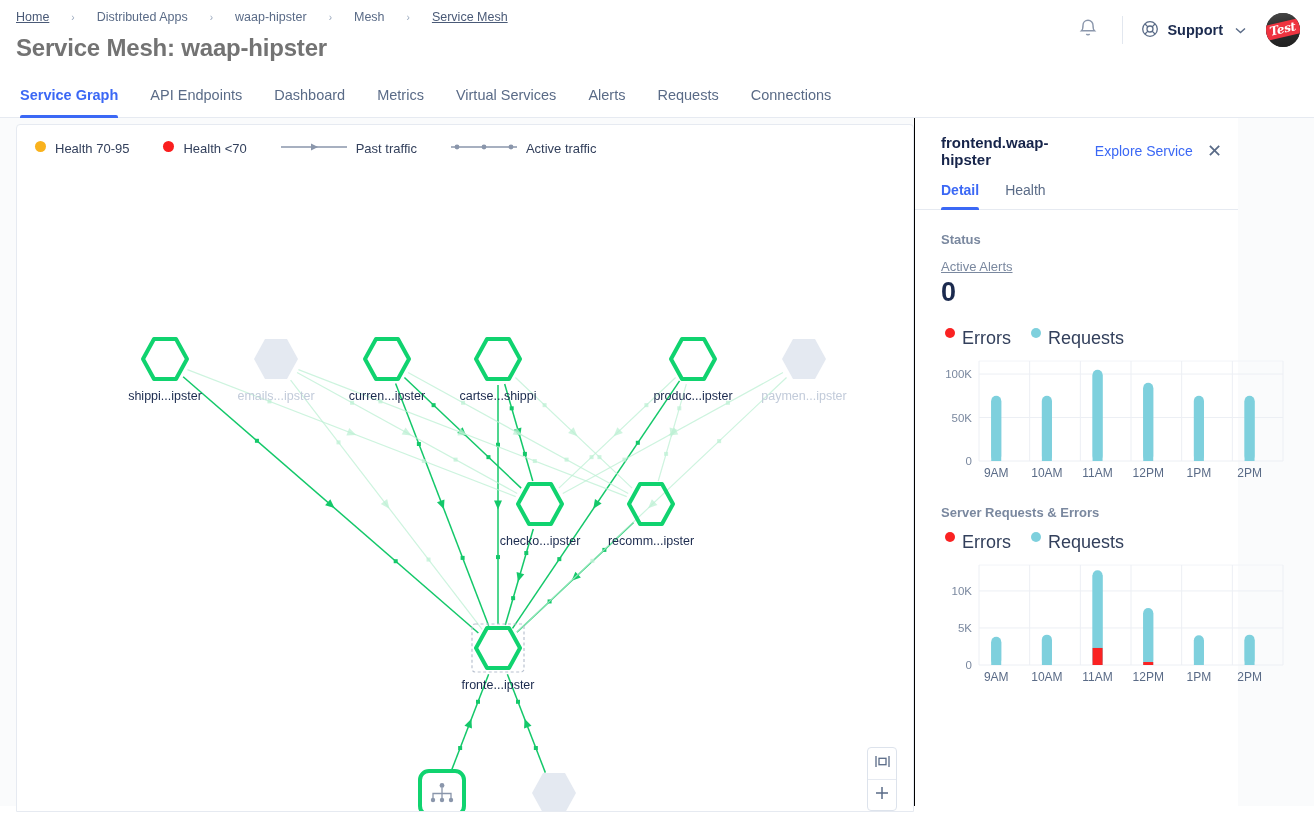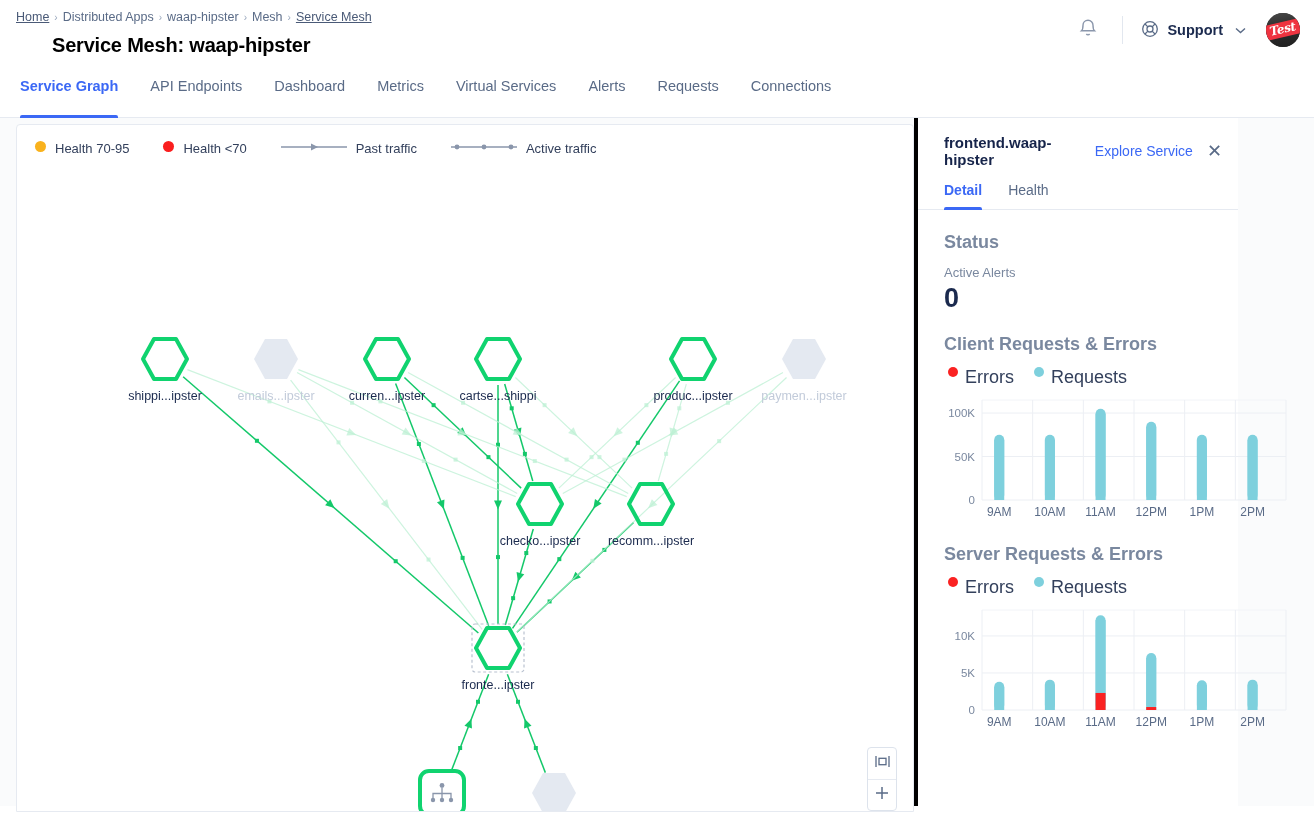--- a/index.html
+++ b/index.html
@@ -6,25 +6,25 @@
   html, body {
     width: 1314px; height: 822px;
     font-family: "Liberation Sans", sans-serif;
     background: #ffffff;
     color: #1b2a4e;
     overflow: hidden;
   }
 
   
   .header { position: relative; height: 70px; padding: 8px 0 0 16px; }
-  .breadcrumb { display: flex; align-items: center; gap: 5px; font-size: 12.5px; color: #5a6b87; height: 18px; }
+  .breadcrumb { display: flex; align-items: center; gap: 22px; font-size: 12.5px; color: #5a6b87; height: 18px; }
   .bc-item { color: #5a6b87; }
   .bc-item.link { text-decoration: underline; color: #4a5a77; }
   .bc-sep { color: #9aa8bd; font-size: 10px; }
-  .page-title { font-size: 20px; font-weight: 700; color: #000000; margin-top: 8px; letter-spacing: -0.2px; margin-left: 36px; }
+  .page-title { font-size: 24px; font-weight: 700; color: #737373; margin-top: 8px; letter-spacing: -0.2px; }
 
   .header-right { position: absolute; right: 14px; top: 10px; display: flex; align-items: center; gap: 0; }
   .bell-btn { width: 40px; height: 40px; display: flex; align-items: center; justify-content: center; cursor: pointer; }
   .hdr-divider { width: 1px; height: 28px; background: #e2e7ef; margin: 0 14px; }
   .support-btn { display: flex; align-items: center; gap: 8px; font-size: 14.5px; color: #1b2a4e; font-weight: 600; cursor: pointer; padding: 6px 4px; }
   .chev { font-size: 11px; color: #5a6b87; margin-left: 4px; }
   .avatar {
     width: 34px; height: 34px; border-radius: 50%; margin-left: 16px; overflow: hidden;
     position: relative; background: #3c3c3c; cursor: pointer;
   }
@@ -34,21 +34,21 @@
     display: flex; align-items: center; justify-content: center;
   }
   .avatar .band span {
     color: #fff; font-family: "DejaVu Serif", serif; font-style: italic;
     font-weight: 700; font-size: 12px; letter-spacing: -0.3px;
   }
   .avatar .dark-top { position: absolute; inset: 0; background: linear-gradient(170deg,#4a4a4a 0%,#2e2e2e 40%,#1f1f1f 100%); }
 
   
   .tabs { display: flex; align-items: flex-end; gap: 32px; padding: 0 0 0 20px; height: 48px; border-bottom: 1px solid #e6eaf1; }
-  .tab { font-size: 14.5px; color: #5a6b87; padding-bottom: 23px; cursor: pointer; white-space: nowrap; position: relative; }
+  .tab { font-size: 14.5px; color: #5a6b87; padding-bottom: 14px; cursor: pointer; white-space: nowrap; position: relative; }
   .tab.active { color: #3b68f5; font-weight: 700; }
   .tab.active::after { content: ""; position: absolute; left: 0; right: 0; bottom: -1px; height: 3px; background: #3b68f5; border-radius: 2px 2px 0 0; }
 
   
   .body { display: flex; height: 688px; background: #fafbfc; }
 
   
   .graph-panel {
     position: relative; width: 898px; height: 688px; margin: 6px 0 0 16px;
     background: #fff; border: 1px solid #e6eaf1; border-radius: 4px 4px 0 0; overflow: hidden;
@@ -67,36 +67,36 @@
 
   .graph-controls {
     position: absolute; right: 16px; bottom: 0px; width: 30px;
     background: #fff; border: 1px solid #dde3ec; border-radius: 4px;
     display: flex; flex-direction: column; overflow: hidden;
   }
   .gc-btn { height: 31px; display: flex; align-items: center; justify-content: center; cursor: pointer; color: #5a6b87; }
   .gc-btn + .gc-btn { border-top: 1px solid #e6eaf1; }
 
   
-  .detail-panel { width: 324px; background: #fff; border-left: 4px solid #000000; height: 688px; position: relative; }
+  .detail-panel { width: 324px; background: #fff; border-left: 1px solid #000000; height: 688px; position: relative; }
   .dp-head { display: flex; align-items: center; padding: 16px 16px 0 26px; }
   .dp-title { font-size: 15px; font-weight: 700; color: #16244a; flex: 1; }
   .dp-explore { font-size: 14px; color: #3b68f5; cursor: pointer; margin-left: 9px; }
   .dp-close { margin-left: 14px; font-size: 18px; color: #5a6b87; cursor: pointer; line-height: 1; }
   .dp-tabs { display: flex; gap: 26px; padding: 14px 0 0 26px; border-bottom: 1px solid #e6eaf1; }
   .dp-tab { font-size: 14px; color: #5a6b87; padding-bottom: 11px; cursor: pointer; position: relative; }
   .dp-tab.active { color: #3b68f5; font-weight: 700; }
   .dp-tab.active::after { content: ""; position: absolute; left: 0; right: 0; bottom: -1px; height: 3px; background: #3b68f5; border-radius: 2px 2px 0 0; }
 
   .dp-body { padding: 22px 26px 0 26px; }
-  .sec-title { font-size: 18px; font-weight: 700; color: #7a889f; margin-bottom: 12px; }
+  .sec-title { font-size: 13px; font-weight: 700; color: #7a889f; margin-bottom: 12px; }
   .status-row { display: flex; gap: 0; }
   .status-col { width: 182px; }
   .status-label { font-size: 13px; color: #7a889f; }
-  .status-label.underline { cursor: pointer; }
+  .status-label.underline { text-decoration: underline; cursor: pointer; }
   .status-val { margin-top: 5px; font-size: 27px; font-weight: 700; line-height: 1; }
   .status-val .suffix { font-size: 13px; font-weight: 400; color: #7a889f; }
 
   .chart-block { margin-top: 22px; }
   .chart-legend { display: flex; gap: 20px; margin: 8px 0 6px 4px; }
   .chart-legend .legend-item { font-size: 18px; color: #33405c; gap: 7px; }
   .chart-wrap { position: relative; height: 128px; }
   .chart-svg { display: block; }
 
   .tick-label { font-size: 11.5px; fill: #7a889f; font-family: "Liberation Sans", sans-serif; }
@@ -402,21 +402,20 @@
     <div class="dp-body">
       <div class="sec-title">Status</div>
       <div class="status-row">
         <div class="status-col">
           <div class="status-label underline">Active Alerts</div>
           <div class="status-val">0</div>
         </div>
       </div>
 
       <div class="chart-block">
-        <div class="sec-title">Client Requests &amp; Errors</div>
         <div class="chart-legend" id="client-chart-legend">
             <div class="legend-item">
               <span class="dot" style="background: rgb(250, 34, 34); width: 10px; height: 10px;"></span>
               <span>Errors</span>
             </div>
             <div class="legend-item">
               <span class="dot" style="background: rgb(126, 208, 221); width: 10px; height: 10px;"></span>
               <span>Requests</span>
             </div>
           </div>

